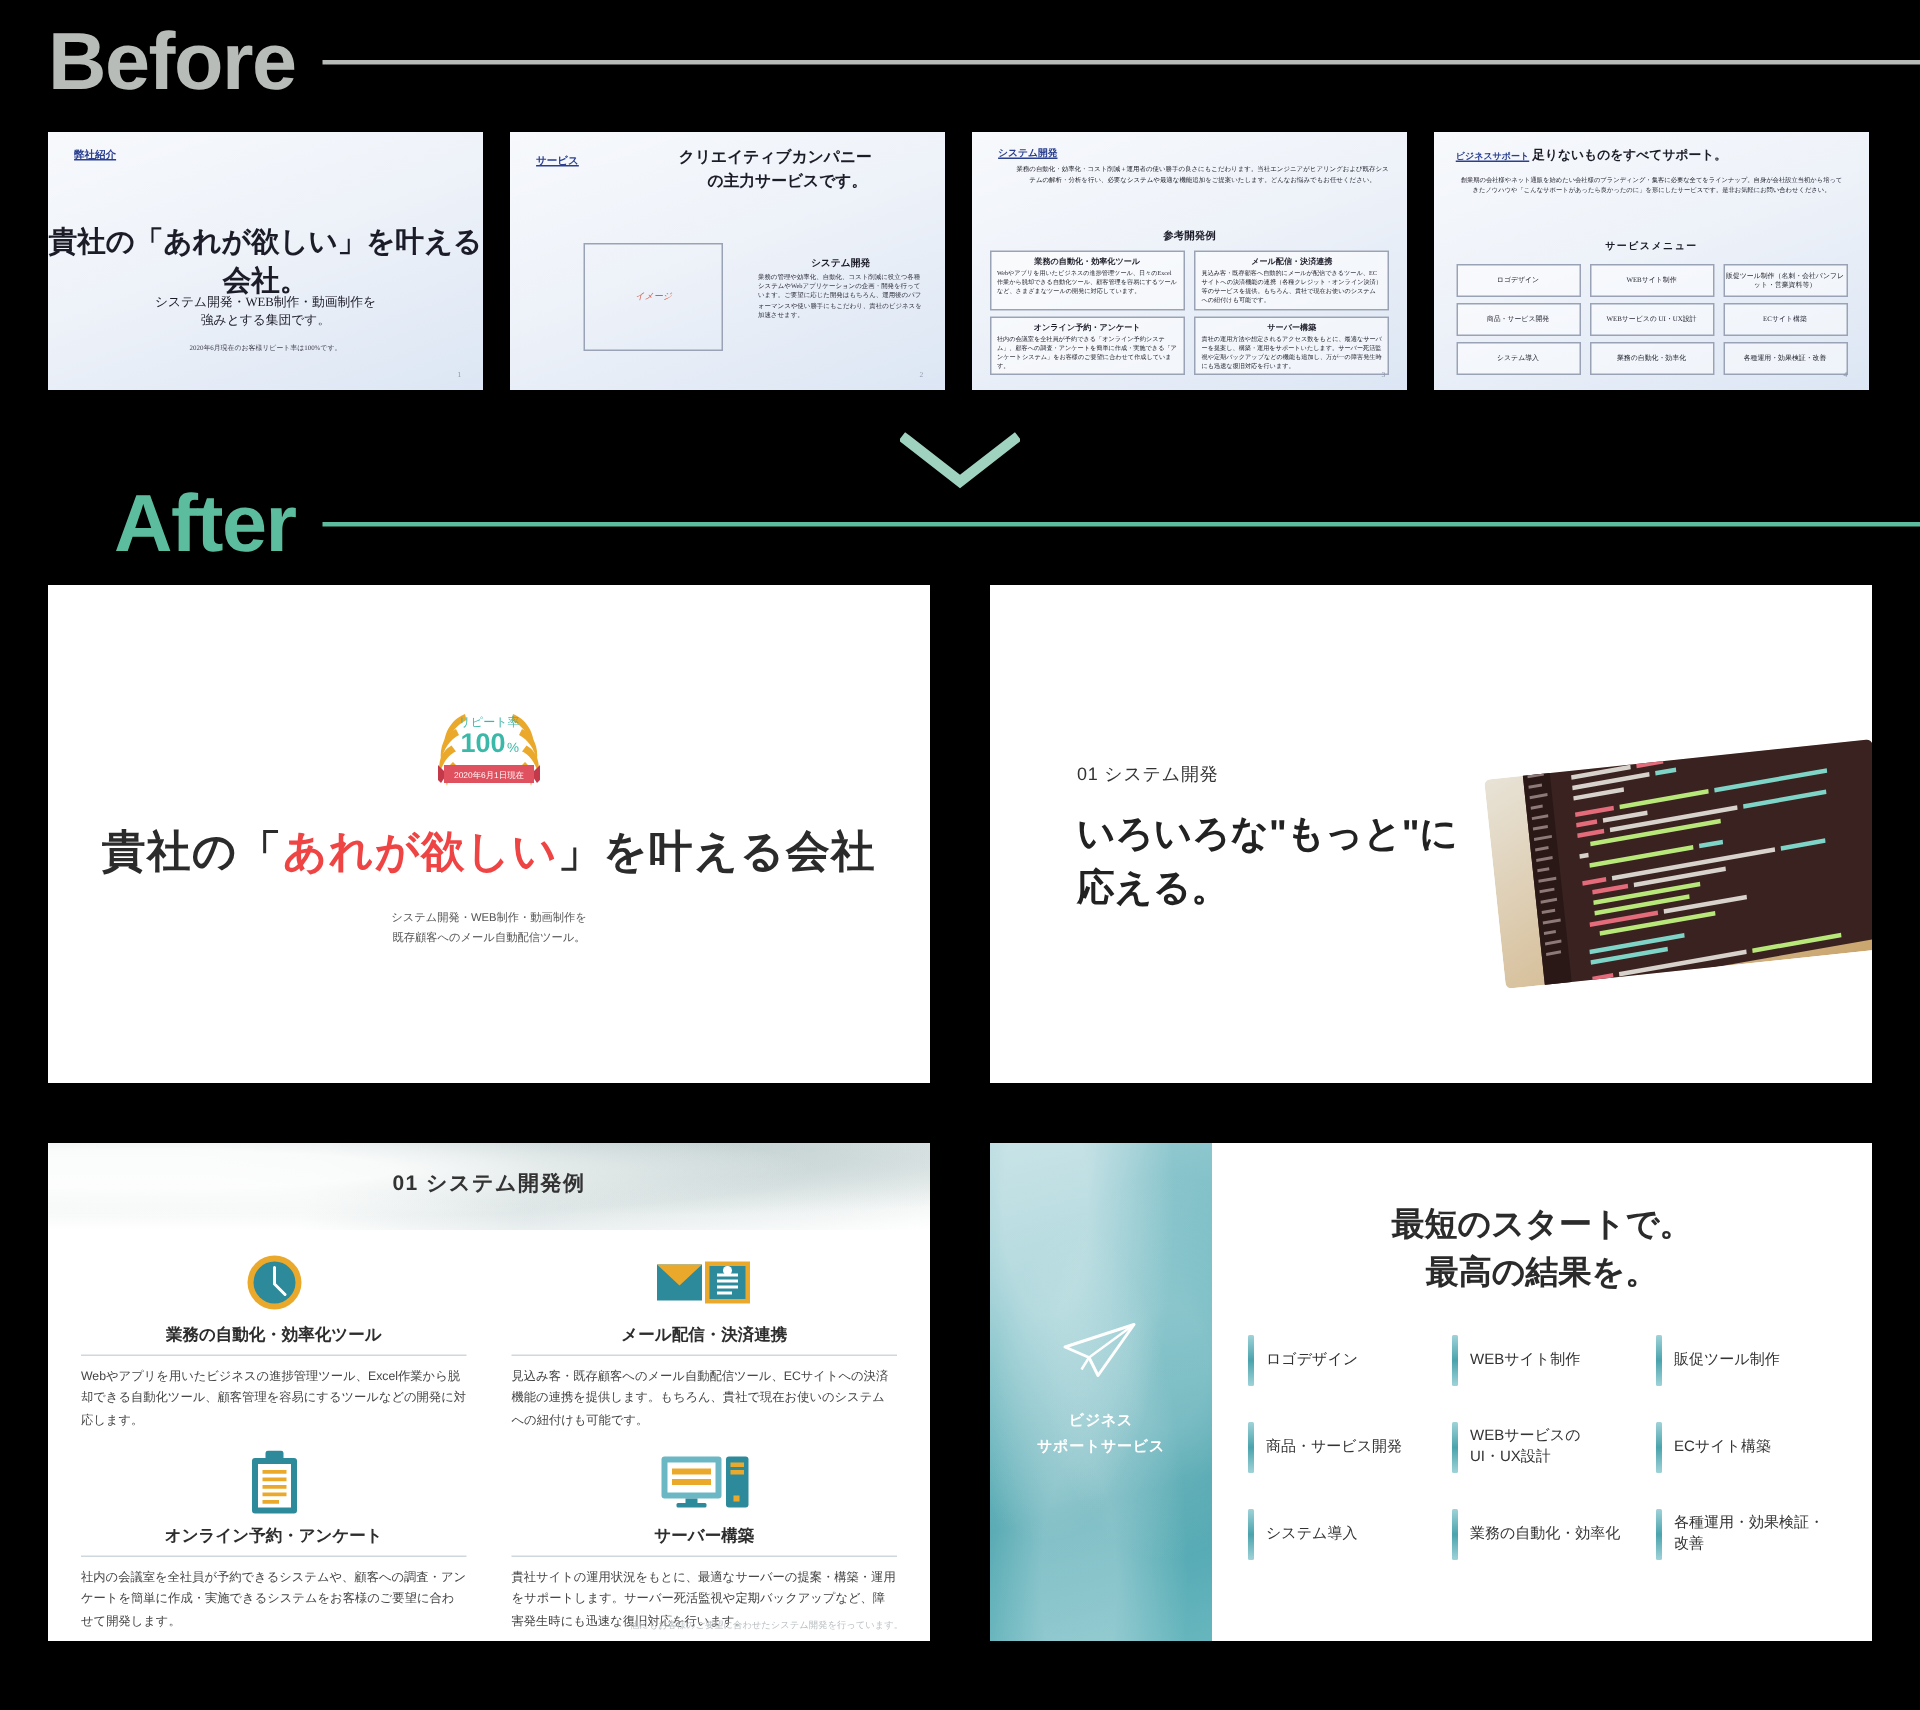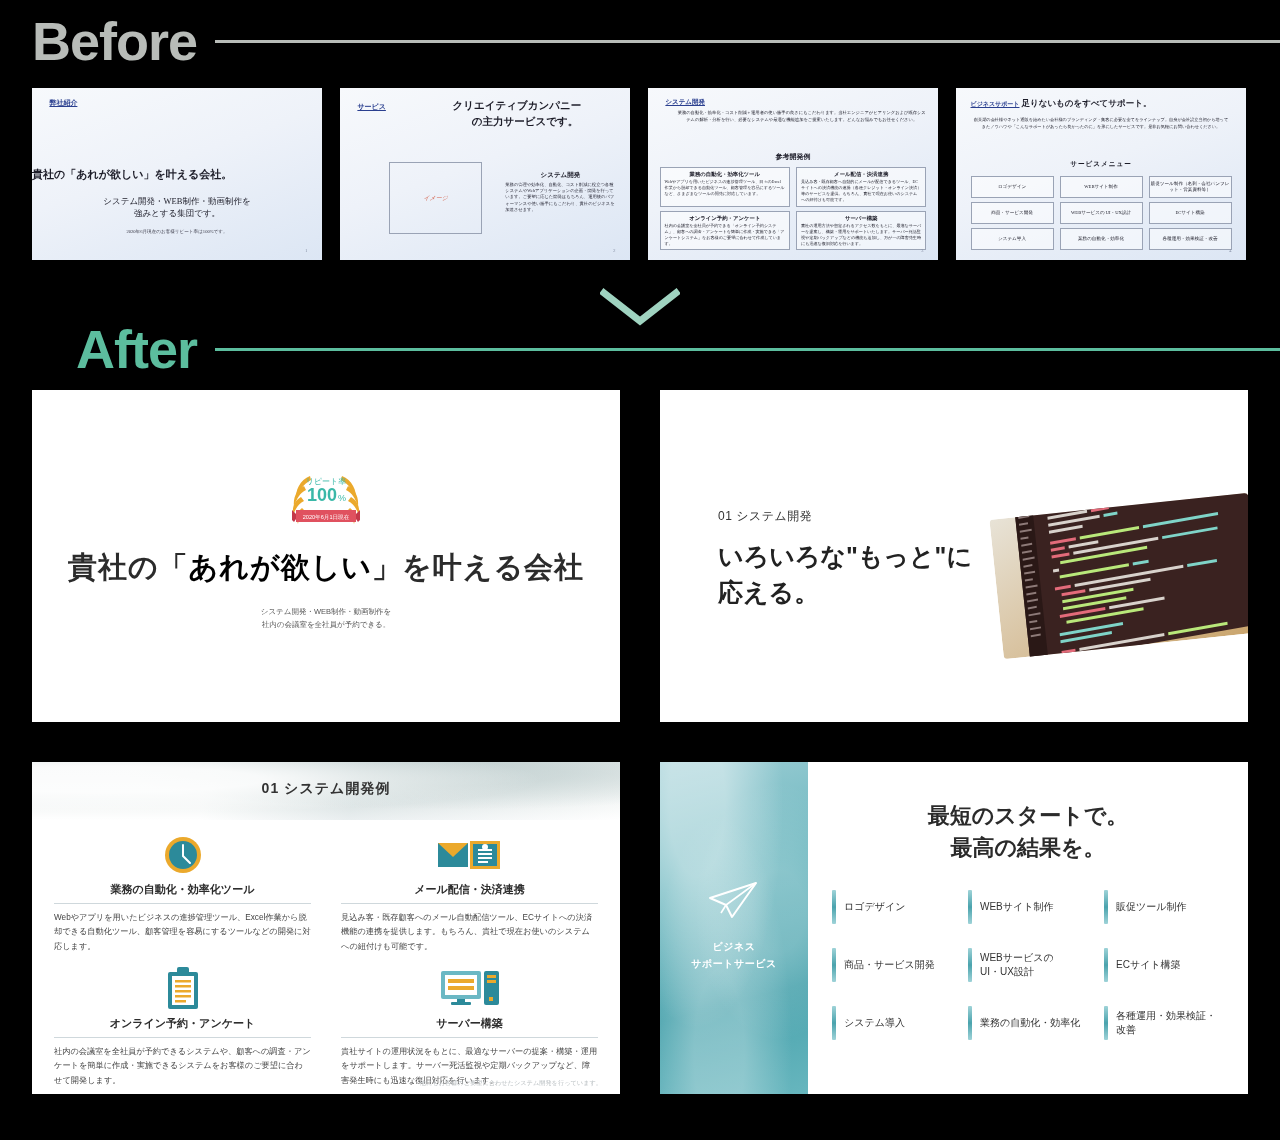--- a/index.html
+++ b/index.html
@@ -40,21 +40,21 @@
   .bslide .tag {
     position: absolute; left: 6%; top: 6%;
     color: #2a3f8f; text-decoration: underline;
     font-weight: bold; white-space: nowrap;
   }
   .bslide .pg { position: absolute; right: 5%; bottom: 4%; color: #8a93a8; font-size: 5px; }
 
   
   #b1 { left: 32px; top: 88px; width: 290px; height: 172px; }
   #b1 .tag { font-size: 7px; }
-  #b1 .h1 { position: absolute; left: 0; right: 0; top: 50%; transform: translateY(-50%); font-size: 11px; font-weight: bold; }
+  #b1 .h1 { position: absolute; left: 0; right: 0; top: 50%; transform: translateY(-50%); text-align: center; font-size: 19px; font-weight: bold; }
   #b1 .h2 { position: absolute; left: 0; right: 0; top: 62%; text-align: center; font-size: 8.5px; line-height: 1.5; }
   #b1 .h3 { position: absolute; left: 0; right: 0; top: 82%; text-align: center; font-size: 4.6px; color: #3a3a48; }
 
   
   #b2 { left: 340px; top: 88px; width: 290px; height: 172px; }
   #b2 .tag { font-size: 7px; top: 8%; }
   #b2 .ttl { position: absolute; left: 26%; right: 4%; top: 6%; text-align: center; font-size: 10.5px; font-weight: bold; line-height: 1.45; }
   #b2 .ttl .l2 { display: block; padding-left: 16px; }
   #b2 .imgbox { position: absolute; left: 17%; top: 43%; width: 32%; height: 42%; border: 1px solid #9aa3b5; }
   #b2 .imgbox span { position: absolute; left: 50%; top: 50%; transform: translate(-50%,-50%); color: #d4604a; font-size: 6px; font-style: italic; }
@@ -80,21 +80,21 @@
   #b4 .lead { position: absolute; left: 6%; right: 6%; top: 17%; text-align: center; font-size: 4.2px; line-height: 1.6; }
   #b4 .menu { position: absolute; left: 0; right: 0; top: 42%; text-align: center; font-size: 6.6px; font-weight: bold; letter-spacing: 1px; }
   #b4 .grid { position: absolute; left: 5%; right: 5%; top: 51%; bottom: 6%; display: grid; grid-template-columns: repeat(3,1fr); grid-template-rows: repeat(3,1fr); gap: 4px 6px; }
   #b4 .cell { border: 1px solid #9aa3b5; background: rgba(255,255,255,.5); display: flex; align-items: center; justify-content: center; text-align: center; font-size: 4.6px; line-height: 1.35; padding: 1px; }
 
   
   
   #a1 { left: 32px; top: 390px; width: 588px; height: 332px; }
   #a1 .badge { position: absolute; left: 50%; top: 78px; transform: translateX(-50%); width: 84px; text-align: center; }
   #a1 .title { position: absolute; left: 0; right: 0; top: 158px; text-align: center; font-size: 29px; font-weight: bold; color: #2b2b2b; letter-spacing: 1px; }
-  #a1 .title .hl { color: #000000; }
+  #a1 .title .hl { color: #ef4444; }
   #a1 .sub { position: absolute; left: 0; right: 0; top: 216px; text-align: center; font-size: 7.5px; line-height: 1.7; color: #555; }
 
   
   #a2 { left: 660px; top: 390px; width: 588px; height: 332px; }
   #a2 .eyebrow { position: absolute; left: 58px; top: 118px; font-size: 12px; color: #333; letter-spacing: .5px; }
   #a2 .big { position: absolute; left: 58px; top: 148px; font-size: 25px; font-weight: bold; color: #222; line-height: 1.45; }
   #a2 .photo { position: absolute; right: -8px; top: 116px; width: 260px; height: 140px; overflow: hidden; transform: rotate(-6deg); border-radius: 4px; }
 
   
   #a3 { left: 32px; top: 762px; width: 588px; height: 332px; }
@@ -245,21 +245,21 @@
         <path d="M76 42 L70 48 L74 54 L76 52 Z" fill="#c4394a"></path>
         <rect x="12" y="42" width="60" height="12" fill="#e0515f"></rect>
         <text x="42" y="50.5" text-anchor="middle" font-family="'Liberation Sans',sans-serif" font-size="5.6" fill="#ffffff">2020年6月1日現在</text>
       </svg>
     </div>
     <div class="title">
       <span>貴社の「</span><span class="hl">あれが欲しい</span><span>」を叶える会社</span>
     </div>
     <div class="sub">
       <span>システム開発・WEB制作・動画制作を</span><br>
-      <span>社内の会議室を全社員が予約できる。</span>
+      <span>既存顧客へのメール自動配信ツール。</span>
     </div>
   </div>
 
   <div class="slide" id="a2">
     <div class="eyebrow">01 システム開発</div>
     <div class="big">
       <span>いろいろな"もっと"に</span><br>
       <span>応える。</span>
     </div>
     <div class="photo">

